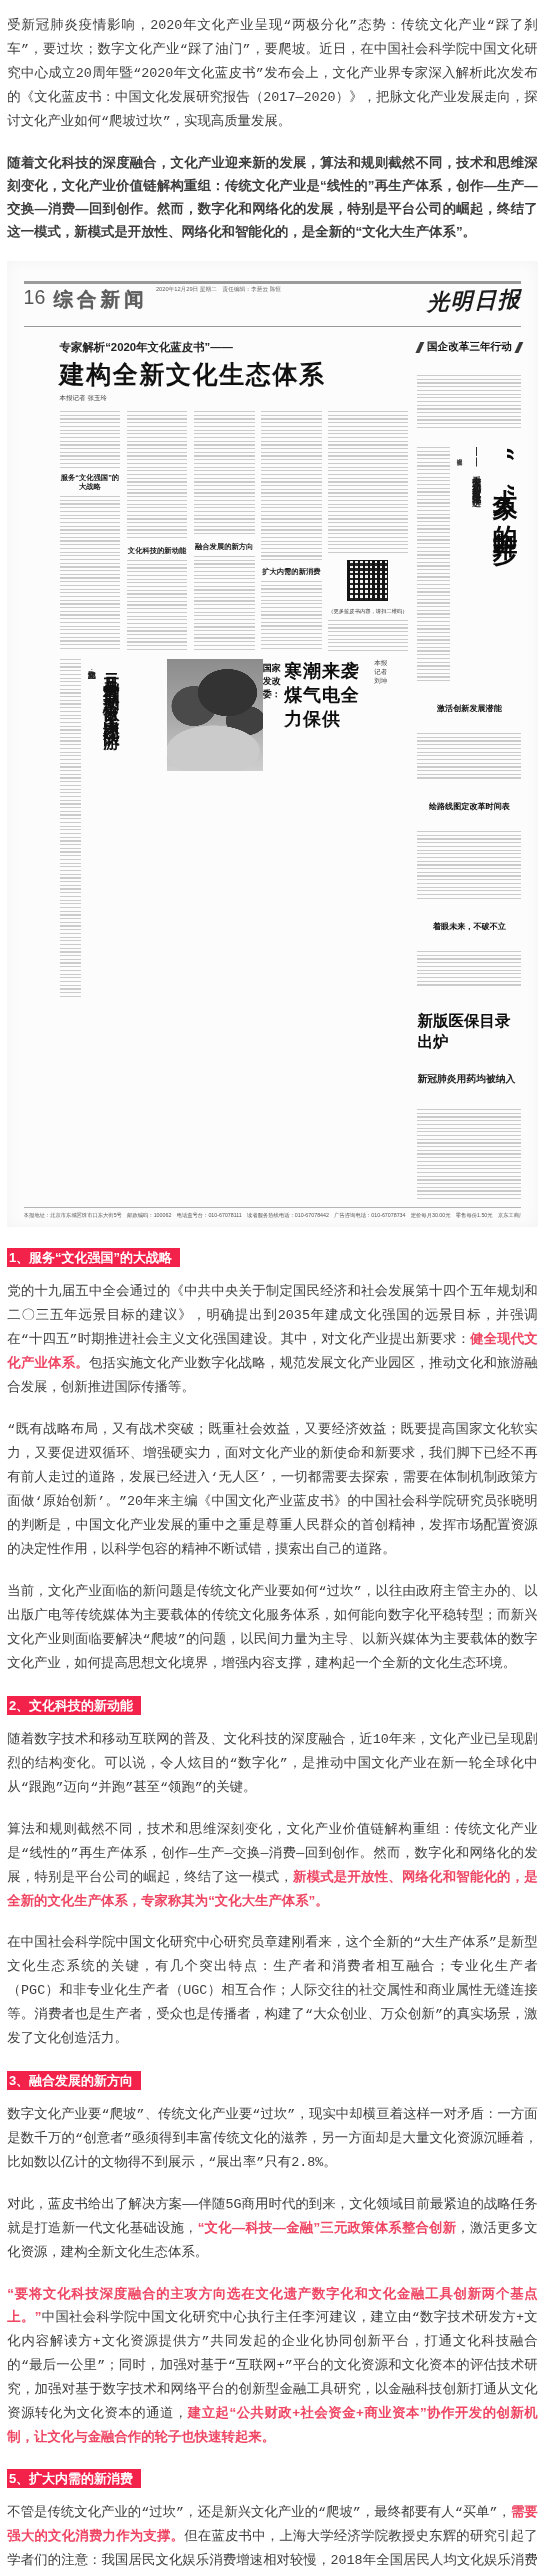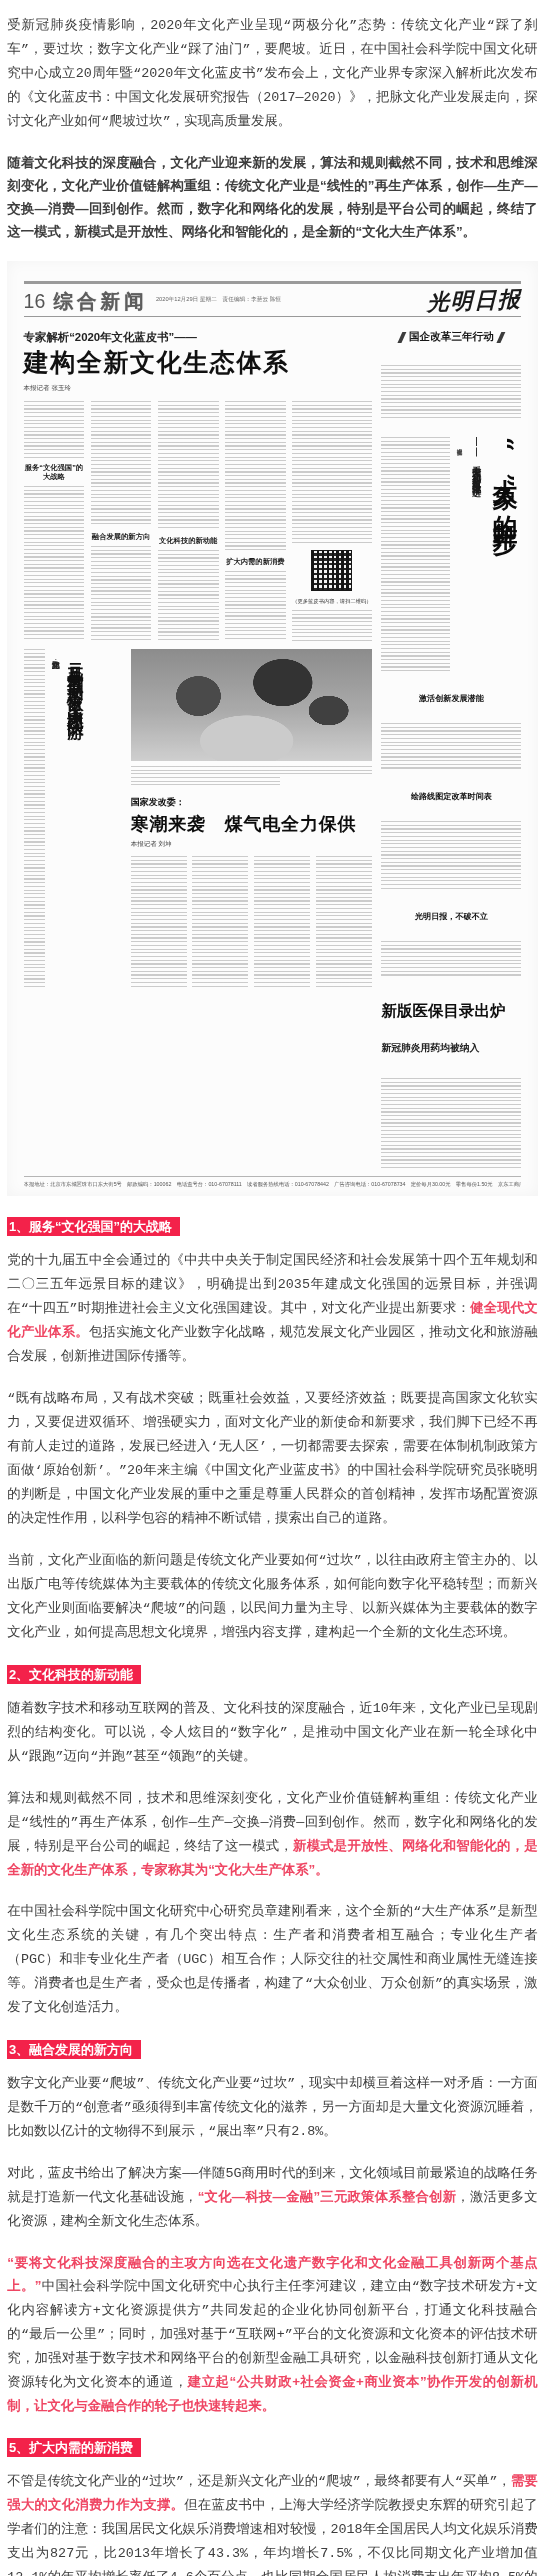--- a/index.html
+++ b/index.html
@@ -11,53 +11,53 @@
   .sg-rb{color:#ef4663;font-weight:bold;}
   .sec-head{margin:21px 0 11.4px;}
   .sec-head span{display:inline-block;background:#f3224a;color:#fff;font-weight:bold;
     font-size:13px;line-height:18px;padding:0.8px 8.1px 0.8px 1.6px;}
 
   
   .np{background:#fcfcfc;margin:11.4px 0 1.6px;padding:19.5px 16.3px 6.5px;
       box-shadow:inset 0 0 14.7px rgba(0,0,0,.04);}
   .np *{box-sizing:border-box;}
   .np-rule{height:3.3px;background:#9a9a9a;margin-bottom:2.4px;}
-  .np-hrow{display:flex;align-items:center;gap:8.1px;border-bottom:0.8px solid #999;
-           padding-bottom:0;margin-bottom:11.4px;}
+  .np-hrow{display:flex;align-items:flex-start;gap:8.1px;border-bottom:0.8px solid #999;
+           padding-bottom:10px;margin-bottom:11.4px;}
   .np-pageno{font-size:19.5px;color:#555;}
   .np-section{font-size:19.5px;font-weight:bold;color:#5d5d5d;letter-spacing:4.1px;
               text-shadow:0 0 0.8px #888;}
   .np-dateline{font-size:5.7px;color:#666;flex:1;padding-bottom:3.3px;white-space:nowrap;
                overflow:hidden;}
   .np-masthead{font-family:"DejaVu Serif","Liberation Serif",serif;font-weight:bold;
                font-style:italic;font-size:22px;color:#1b1b1b;letter-spacing:1.6px;
                transform:skewY(-2deg);white-space:nowrap;}
   .np-bodyrow{display:flex;gap:9.8px;}
-  .np-left{width:348px;}
+  .np-left{width:348px;margin-left:36px;}
   .np-right{flex:1;display:flex;flex-direction:column;gap:18px;}
   .np-kicker{font-size:11.4px;font-weight:bold;color:#222;margin:1.6px 0 4.9px;}
   .np-headline{font-size:25px;font-weight:bold;color:#111;letter-spacing:1.6px;
-               line-height:29px;margin:0 0 4.9px;font-family:Liberation Mono, monospace;}
+               line-height:29px;margin:0 0 4.9px;font-family:Liberation Sans, sans-serif;}
   .np-byline{font-size:6.5px;color:#444;margin:0 0 8.1px;}
   .np-cols{display:flex;gap:6.5px;height:240px;justify-content:center;}
   .np-col{flex:1;display:flex;flex-direction:column;gap:4.9px;}
   .sim{background-image:repeating-linear-gradient(to bottom,#a3a3a3 0,#a3a3a3 1.2px,
        transparent 1.2px,transparent 3.7px);opacity:.55;}
   .np-mini{font-size:7.3px;font-weight:bold;color:#1d1d1d;text-align:center;line-height:9px;}
   .qr{width:41px;height:41px;margin:1.6px auto 0;border:1.6px solid #161616;background:
       repeating-linear-gradient(0deg,rgba(20,20,20,.92) 0 2.4px,transparent 2.4px 4.9px),
       repeating-linear-gradient(90deg,#141414 0 2.4px,#f2f2f2 2.4px 4.9px);}
   .qr-cap{font-size:5.3px;color:#333;text-align:center;margin-top:2.4px;white-space:nowrap;}
   .np-bottom{display:flex;gap:8.1px;height:340px;margin-top:8.1px;}
   .np-vblock{width:99px;display:flex;gap:4.1px;}
   .vert{writing-mode:vertical-rl;}
   .np-vkicker{font-size:8.1px;color:#222;height:122px;padding-top:4.9px;}
   .np-vheadline{font-size:16.3px;font-weight:bold;color:#101010;letter-spacing:4.1px;
                 height:330px;font-family:"DejaVu Serif","Liberation Serif",serif;}
-  .np-center{flex:1;display:flex;flex-direction:column;}
+  .np-center{flex:1;display:flex;flex-direction:row;}
   .photo{width:100%;height:112px;filter:grayscale(1) contrast(.92);background:
      radial-gradient(ellipse 49px 39px at 63% 30%,#2c2c2c 0 60%,transparent 61%),
      radial-gradient(ellipse 37px 33px at 28% 42%,#454545 0 60%,transparent 61%),
      radial-gradient(ellipse 77px 42px at 48% 82%,#d2d2d2 0 60%,transparent 61%),
      radial-gradient(ellipse 33px 24.4px at 82% 55%,#3a3a3a 0 60%,transparent 61%),
      linear-gradient(180deg,#8d8d8d,#aeaeae 55%,#d6d6d6);}
   .cap-lines{margin:4.9px 0 8.1px;}
   .np-kicker2{font-size:9px;font-weight:bold;color:#111;margin:3.3px 0 3.3px;}
   .np-headline2{font-size:18px;font-weight:bold;color:#0d0d0d;letter-spacing:0.8px;
                 margin:0 0 4.1px;font-family:"DejaVu Serif","Liberation Serif",serif;}
@@ -104,27 +104,27 @@
         <div class="np-kicker">专家解析“2020年文化蓝皮书”——</div>
         <div class="np-headline">建构全新文化生态体系</div>
         <div class="np-byline">本报记者 张玉玲</div>
         <div class="np-cols">
           <div class="np-col">
             <div class="sim" style="height:57px"></div>
             <div class="np-mini">服务“文化强国”的大战略</div>
             <div class="sim" style="flex:1"></div>
           </div>
           <div class="np-col">
+            <div class="sim" style="height:130px"></div>
+            <div class="np-mini">文化科技的新动能</div>
+            <div class="sim" style="flex:1"></div>
+          </div>
+          <div class="np-col">
             <div class="sim" style="height:126px"></div>
             <div class="np-mini">融合发展的新方向</div>
-            <div class="sim" style="flex:1"></div>
-          </div>
-          <div class="np-col">
-            <div class="sim" style="height:130px"></div>
-            <div class="np-mini">文化科技的新动能</div>
             <div class="sim" style="flex:1"></div>
           </div>
           <div class="np-col">
             <div class="sim" style="height:151px"></div>
             <div class="np-mini">扩大内需的新消费</div>
             <div class="sim" style="flex:1"></div>
           </div>
           <div class="np-col">
             <div class="sim" style="height:142px"></div>
             <div class="qr"></div>
@@ -168,21 +168,21 @@
         <div class="feat-cluster">
           <div class="sim" style="flex:1"></div>
           <div class="vert feat-vbyline">本报记者 张翼</div>
           <div class="vert feat-vsub">——看中国石化如何将改革向纵深推进</div>
           <div class="vert feat-vheadline">“大象”的舞步</div>
         </div>
         <div class="np-sub">激活创新发展潜能</div>
         <div class="sim" style="height:46px"></div>
         <div class="np-sub">绘路线图定改革时间表</div>
         <div class="sim" style="height:68px"></div>
-        <div class="np-sub">光明日报，不破不立</div>
+        <div class="np-sub">着眼未来，不破不立</div>
         <div class="sim" style="height:37px"></div>
         <div class="np-headline3">新版医保目录出炉</div>
         <div class="np-subhead3">新冠肺炎用药均被纳入</div>
         <div class="sim" style="flex:1;min-height:90px"></div>
       </div>
     </div>
 
     <div class="np-footer">本报地址：北京市东城区珠市口东大街5号　邮政编码：100062　电话查号台：010-67078111　读者服务热线电话：010-67078442　广告咨询电话：010-67078734　定价每月30.00元　零售每份1.50元　京东工商广登字20170665号</div>
   </div>
 

